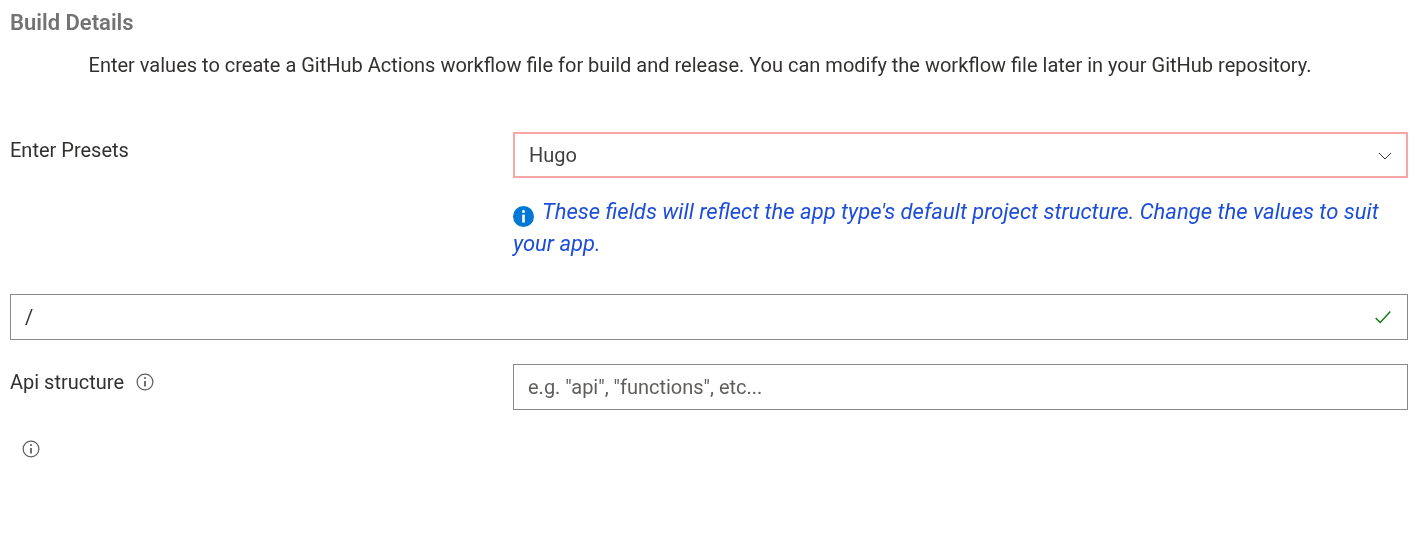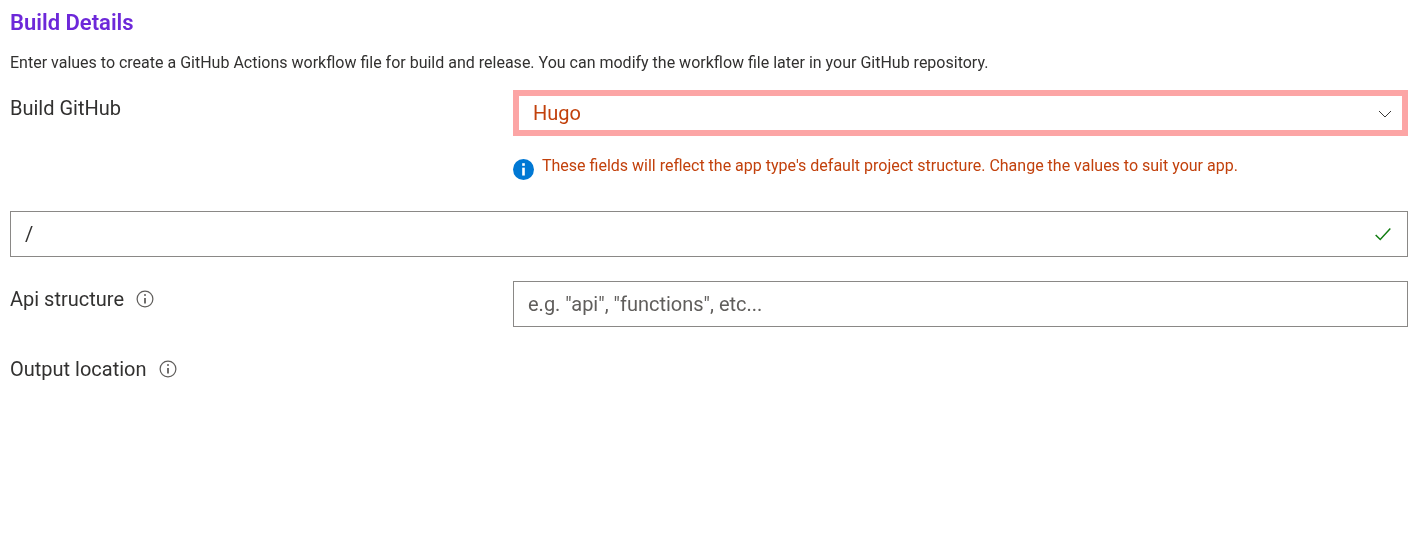--- a/index.html
+++ b/index.html
@@ -10,29 +10,30 @@
     body {
       font-family: "Segoe UI", -apple-system, BlinkMacSystemFont, Roboto, "Helvetica Neue", sans-serif;
       font-size: 20px;
       color: #323130;
       padding: 10px 10px 20px 10px;
       width: 1418px;
     }
     .section-title {
       font-size: 22px;
       font-weight: 600;
-      color: #6d28d9;
+      color: #737373;
       margin-bottom: 16px;
     }
     .section-desc {
-      font-size: 16px;
+      font-size: 20px;
       color: #323130;
       line-height: 1.45;
-      margin-bottom: 16px;
+      margin-bottom: 52px;
       max-width: 1380px;
+      text-align: center;
     }
     .form-row {
       display: flex;
       align-items: flex-start;
       margin-bottom: 24px;
     }
     .form-label-col {
       width: 503px;
       flex: 0 0 503px;
       display: flex;
@@ -61,48 +62,49 @@
       width: 18px;
       height: 18px;
     }
     .select-wrap {
       position: relative;
       width: 100%;
     }
     .select-display {
       width: 100%;
       height: 46px;
-      border: 6px solid #fca5a5;
+      border: 2px solid #fca5a5;
       background: #fff;
       display: flex;
       align-items: center;
       padding: 0 44px 0 14px;
       font-size: 20px;
-      color: #c2410c;
+      color: #404040;
       cursor: pointer;
       border-radius: 0;
     }
     .chevron-down {
       position: absolute;
       right: 14px;
       top: 50%;
       transform: translateY(-50%);
       width: 18px;
       height: 18px;
       pointer-events: none;
     }
     .hint-row {
       display: flex;
       margin-top: 18px;
       margin-bottom: 10px;
     }
     .hint-content {
-      font-size: 16px;
-      color: #c2410c;
+      font-size: 22px;
+      color: #1d4ed8;
       line-height: 1.45;
+      font-style: italic;
     }
     .hint-icon {
       display: inline-flex;
       width: 21px;
       height: 21px;
       flex: 0 0 21px;
       margin-right: 8px;
       vertical-align: middle;
       position: relative;
       top: 3px;
@@ -137,21 +139,21 @@
     }
   </style>
 </head>
 <body>
 
 <h2 class="section-title">Build Details</h2>
 <p class="section-desc">Enter values to create a GitHub Actions workflow file for build and release. You can modify the workflow file later in your GitHub repository.</p>
 
 <div class="form-row">
   <div class="form-label-col">
-    <span>Build GitHub</span>
+    <span>Enter Presets</span>
   </div>
   <div class="form-control-col">
     <div class="select-wrap">
       <div class="select-display">
         <span>Hugo</span>
       </div>
       <span class="chevron-down">
         <svg viewBox="0 0 24 24" fill="none" stroke="#323130" stroke-width="1.3">
           <polyline points="4,8 12,16 20,8"></polyline>
         </svg>
@@ -197,21 +199,20 @@
   </div>
   <div class="form-control-col">
     <div class="text-input-wrap">
       <input type="text" class="text-input" placeholder="e.g. &quot;api&quot;, &quot;functions&quot;, etc..." style="">
     </div>
   </div>
 </div>
 
 <div class="form-row" style="margin-bottom:0;">
   <div class="form-label-col">
-    <span>Output location</span>
     <span class="info-icon">
       <svg viewBox="0 0 16 16" fill="none" stroke="#605e5c" stroke-width="1.1">
         <circle cx="8" cy="8" r="7"></circle>
         <line x1="8" y1="7" x2="8" y2="12" stroke-width="1.6"></line>
         <circle cx="8" cy="4.5" r="0.9" fill="#605e5c" stroke="none"></circle>
       </svg>
     </span>
   </div>
 </div>
 

